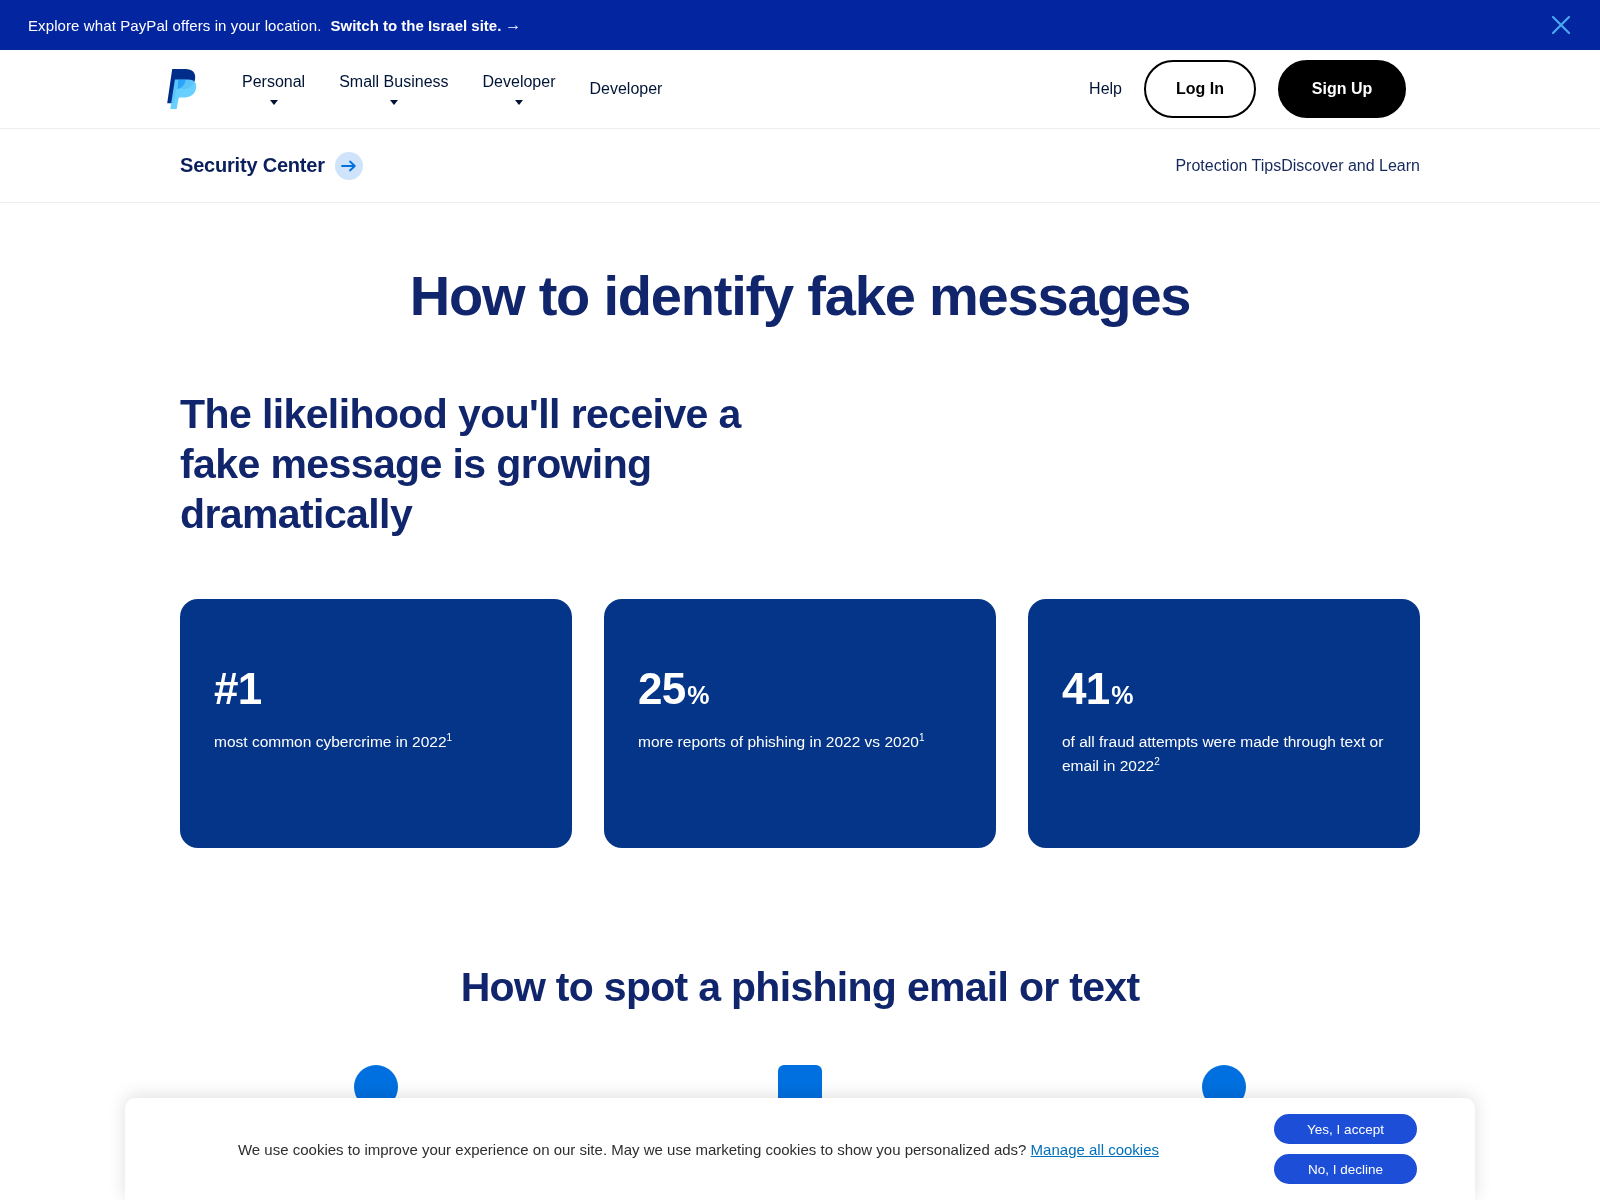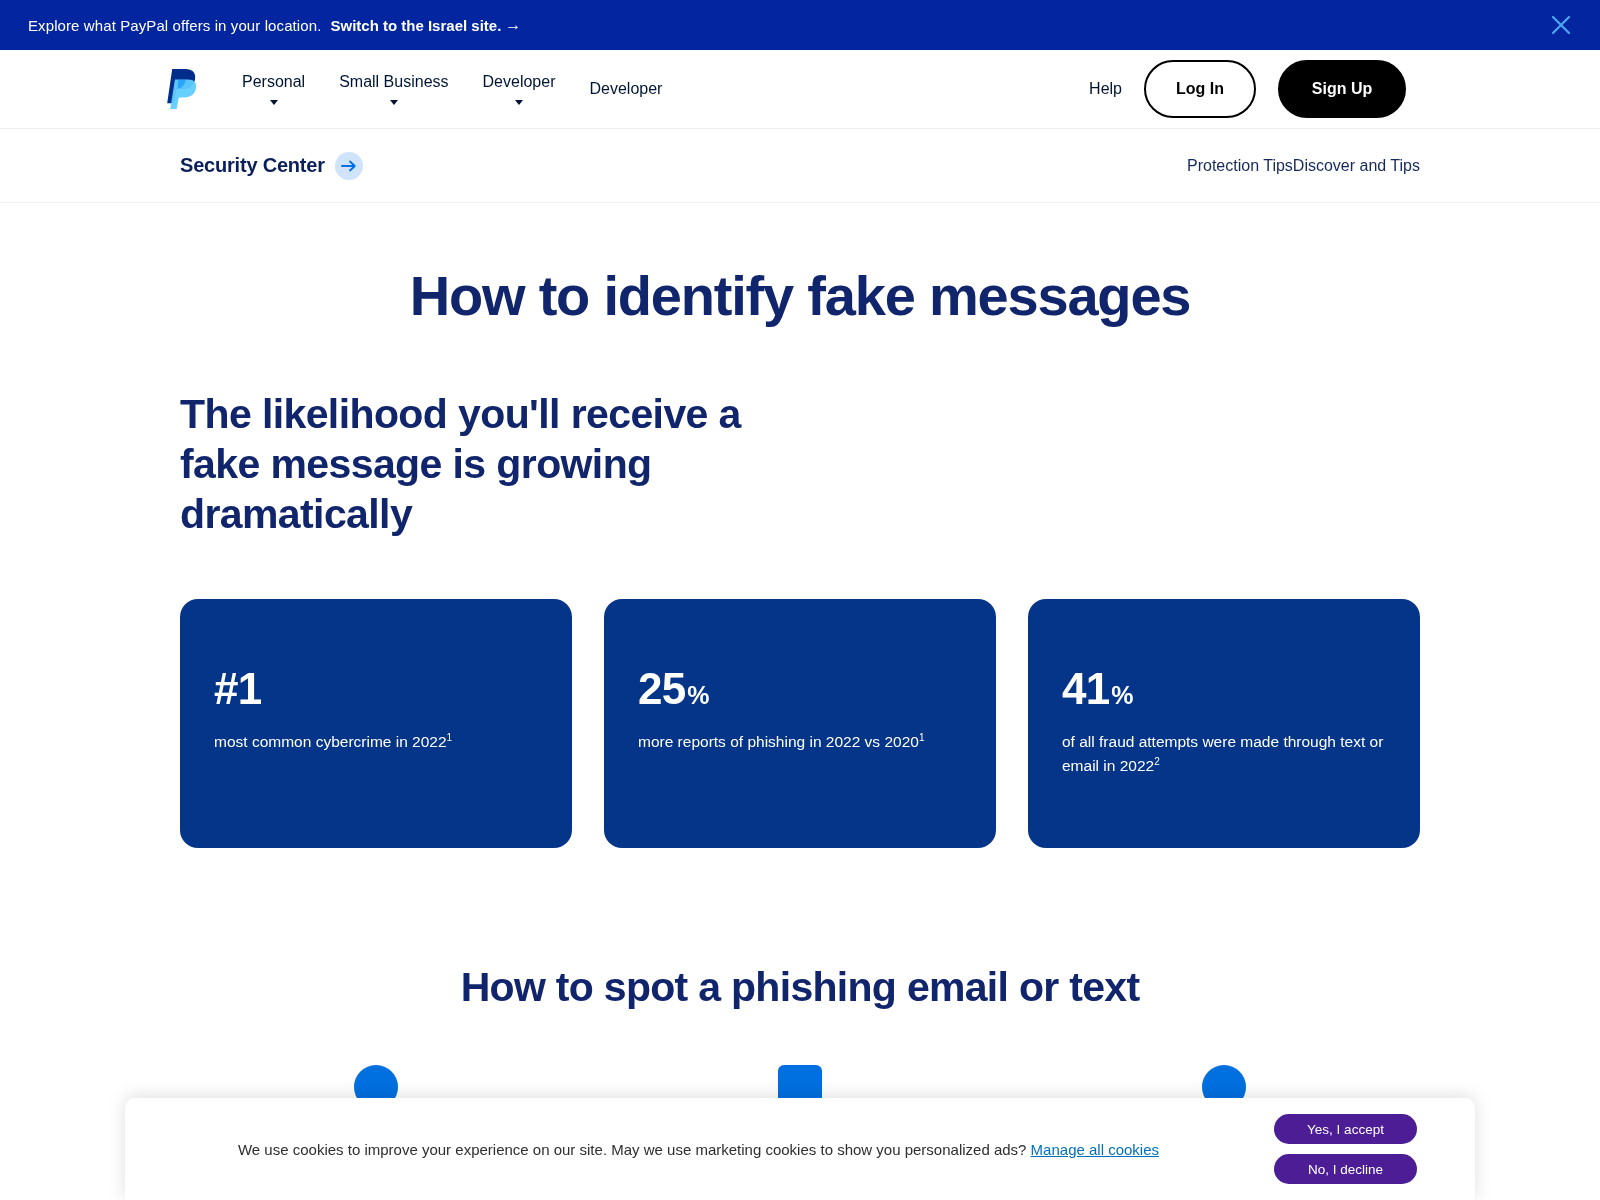--- a/index.html
+++ b/index.html
@@ -284,21 +284,21 @@
     text-decoration: underline;
     cursor: pointer;
   }
   .cookie-actions {
     display: flex;
     flex-direction: column;
     gap: 10px;
     flex: none;
   }
   .cookie-btn {
-    background: #4c1d95;
+    background: #1d4ed8;
     color: #ffffff;
     border: none;
     border-radius: 999px;
     height: 30px;
     min-width: 143px;
     font-size: 13.5px;
     font-weight: 500;
     font-family: "Liberation Sans", sans-serif;
     cursor: pointer;
     display: inline-flex;
@@ -368,21 +368,21 @@
     <span class="sc-brand">
       <span class="sc-brand-label">Security Center</span>
       <span class="sc-arrow-circle">
         <svg width="16" height="14" viewBox="0 0 16 14" aria-hidden="true">
           <path d="M1 7h12M9 2.5 13.8 7 9 11.5" stroke="#0070e0" stroke-width="1.8" fill="none" stroke-linecap="round" stroke-linejoin="round"></path>
         </svg>
       </span>
     </span>
     <div class="sub-nav-right">
       <span class="sub-nav-link">Protection Tips</span>
-      <span class="sub-nav-link">Discover and Tips</span>
+      <span class="sub-nav-link">Discover and Learn</span>
     </div>
   </div>
 </div>
 
 <div class="page">
 
   <h1 class="hero-title">How to identify fake messages</h1>
 
   <h2 class="section-sub">The likelihood you'll receive a fake message is growing dramatically</h2>
 

